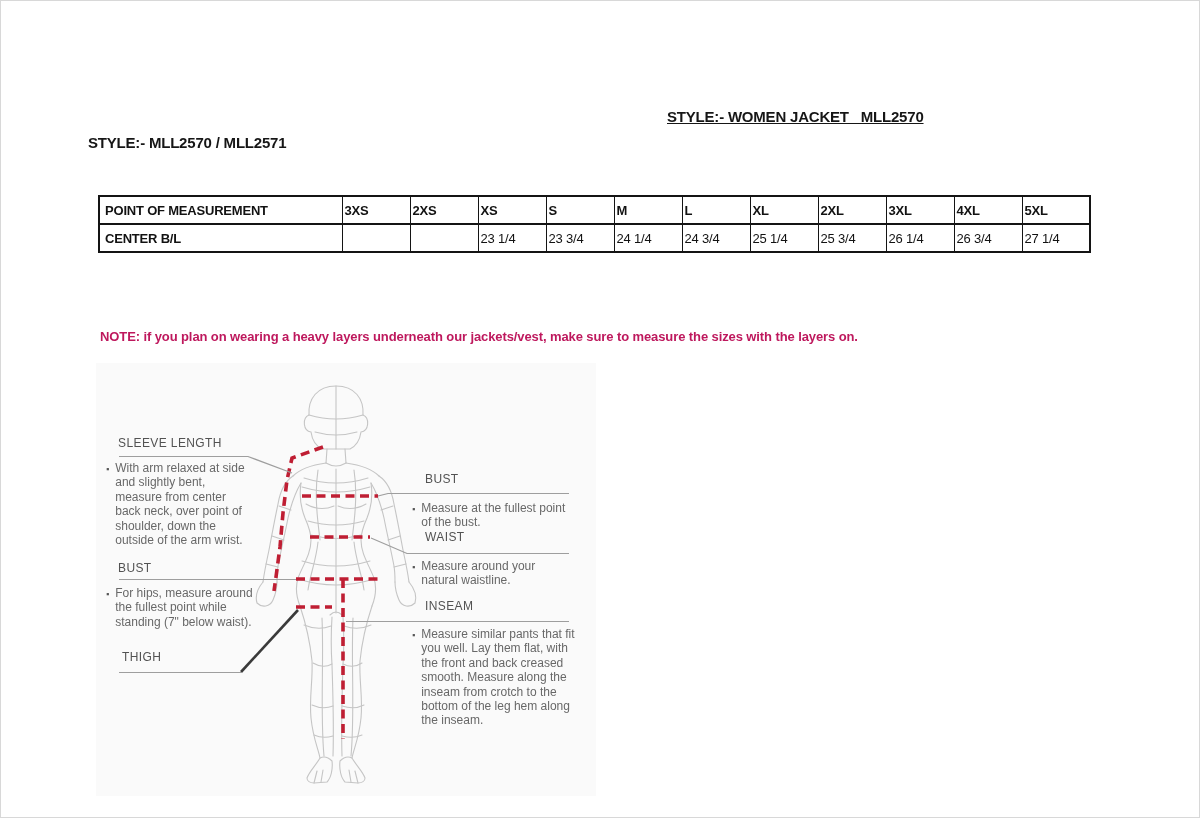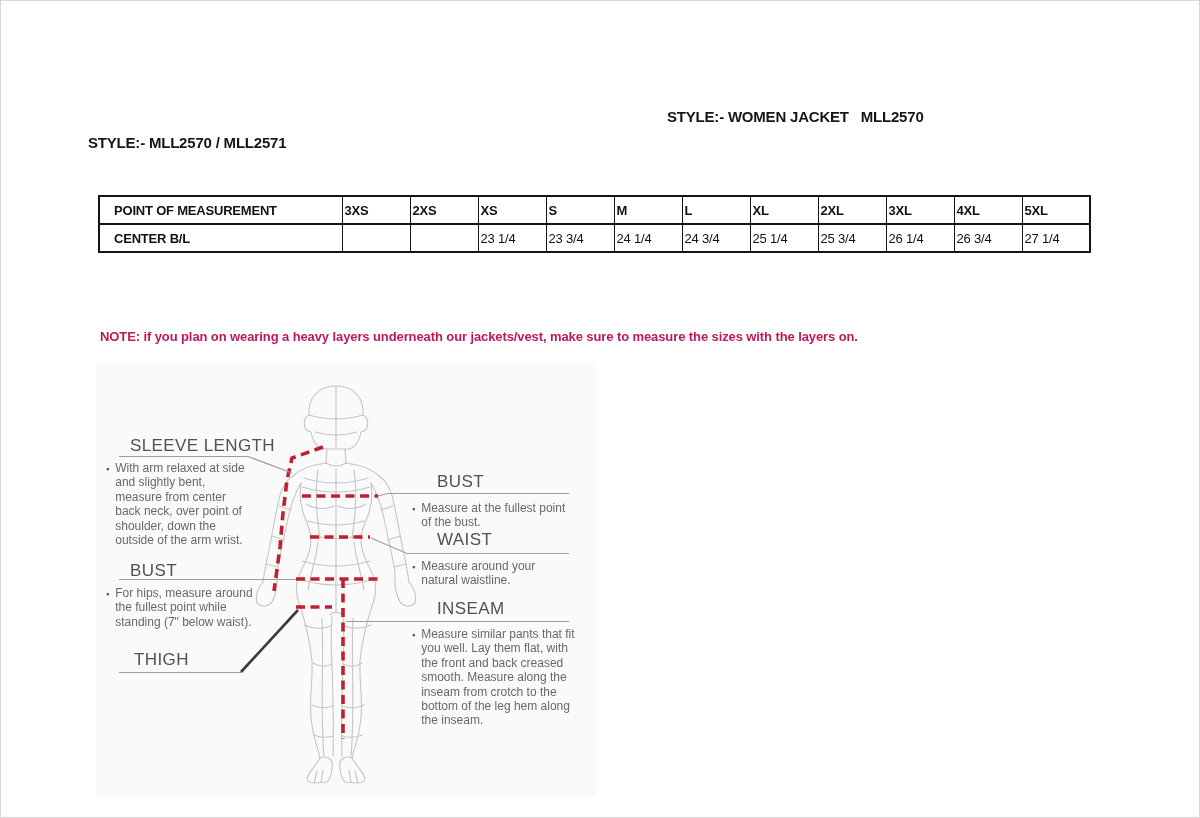--- a/index.html
+++ b/index.html
@@ -20,21 +20,21 @@
     color:#1a1a1a;
     overflow:hidden;
   }
   .title{
     position:absolute;
     font-size:15px;font-weight:700;
     letter-spacing:-0.2px;
     white-space:pre;
     color:#161616;
   }
-  .title-right{left:666px;top:107px;}
+  .title-right{left:666px;top:107px;text-decoration:underline;}
   .title-left{left:87px;top:133px;}
   .size-table{
     position:absolute;left:97px;top:194px;
     border-collapse:collapse;table-layout:fixed;
     font-size:13px;color:#121212;
     border:2px solid #141414;
   }
   .size-table th,.size-table td{
     border-left:1.5px solid #141414;
     border-right:1.5px solid #141414;
@@ -42,40 +42,39 @@
     border-bottom:2.5px solid #141414;
     height:28px;
     text-align:left;
     padding:0 2px;
     font-weight:400;
     letter-spacing:-0.2px;
     overflow:hidden;
     white-space:nowrap;
   }
   .size-table th{font-weight:700;}
-  .size-table th.rowlabel{text-align:left;padding-left:14px;}
+  .size-table th.rowlabel{text-align:left;padding-left:5px;}
   .note{
     position:absolute;left:99px;top:328px;
     font-size:13px;font-weight:700;
     letter-spacing:-0.1px;
     color:#be185d;
   }
   .diagram{
     position:absolute;left:95px;top:362px;
     width:500px;height:433px;
     background:var(--diagram-bg);
   }
   .diagram svg{position:absolute;left:0;top:0;}
   .dg-head{
     position:absolute;
-    font-size:17px;font-weight:400;
+    font-size:12px;font-weight:400;
     letter-spacing:0.4px;
     color:#525252;
     white-space:nowrap;
-    margin-left:12px;
   }
   .dg-desc{
     position:absolute;
     display:flex;
     gap:6px;
     font-size:12px;line-height:14.4px;
     color:#686868;
   }
   .dg-desc .bullet{
     font-size:9px;line-height:14px;

